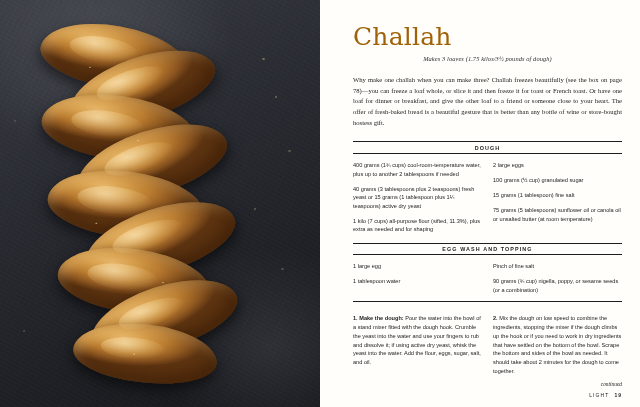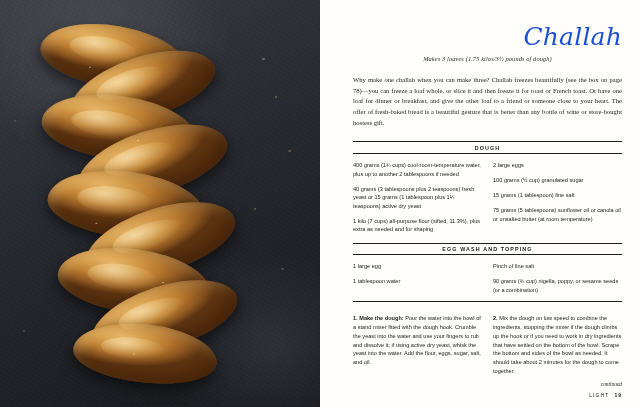--- a/index.html
+++ b/index.html
@@ -96,25 +96,24 @@
     box-sizing: border-box;
   }
   .recipe-inner {
     position: absolute;
     left: 33px;
     right: 18px;
     top: 24px;
   }
   .recipe-title {
     font-family: "DejaVu Serif", serif;
-    font-style: italic;
     font-weight: 400;
     font-size: 25px;
-    color: #1d4ed8;
-    text-align: right;
+    color: #a16207;
+    text-align: left;
     letter-spacing: .2px;
     line-height: 1;
     margin: 0 0 6px 0;
   }
   .recipe-yield {
     font-family: "Liberation Serif", serif;
     font-style: italic;
     font-size: 6.4px;
     color: #2f2f2f;
     text-align: center;

